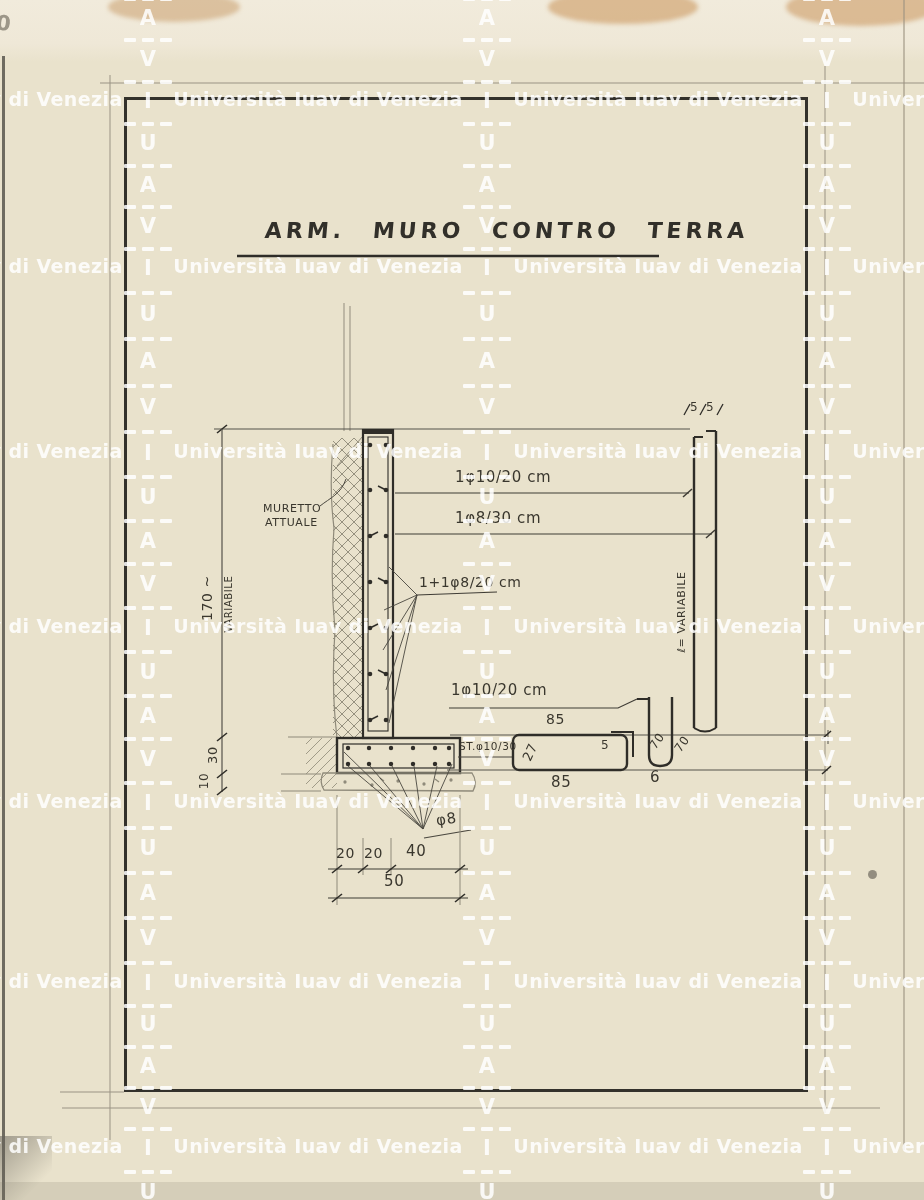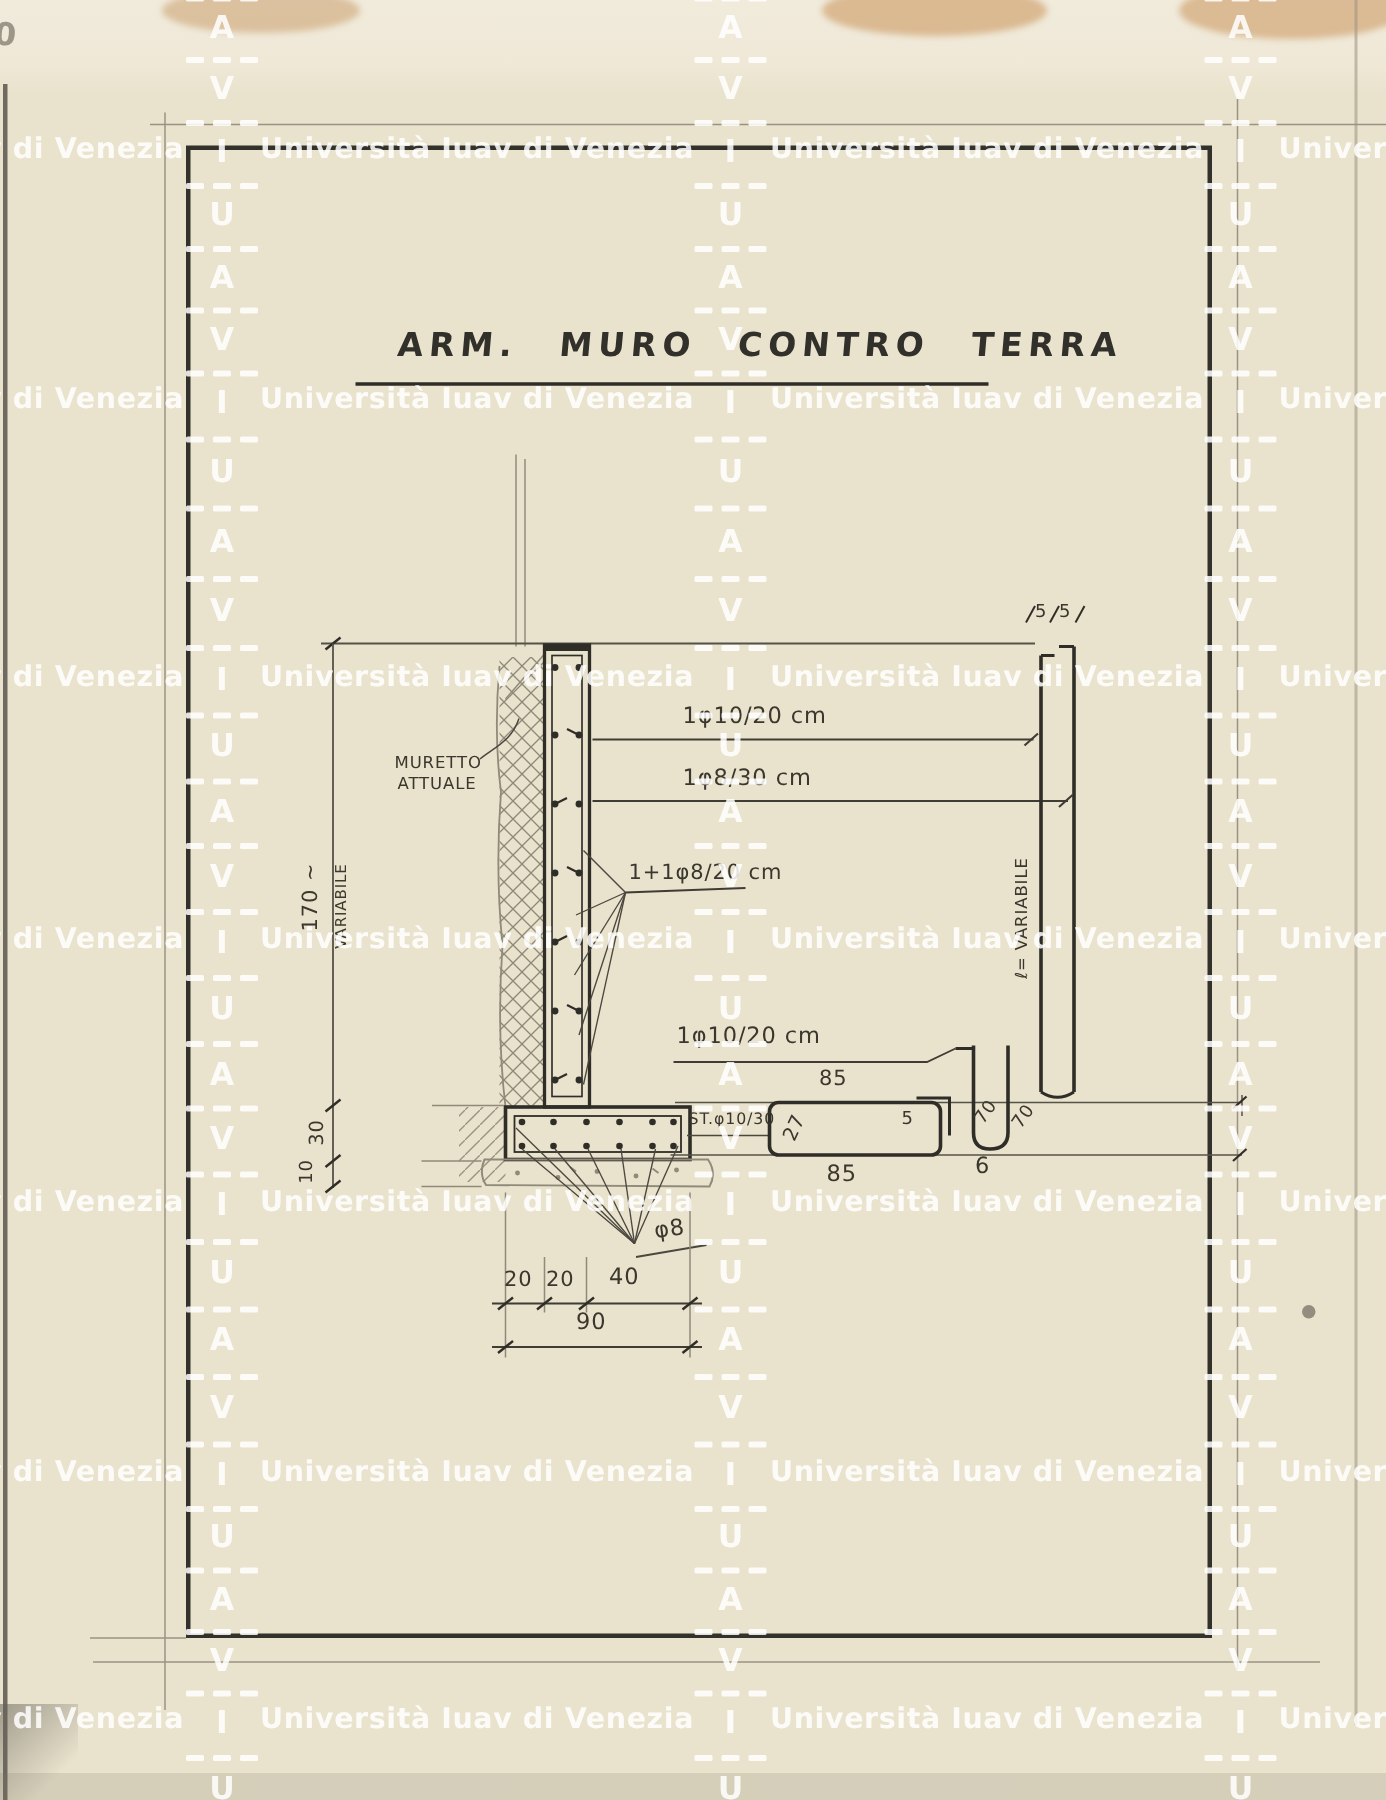--- a/index.html
+++ b/index.html
@@ -273,21 +273,21 @@
 
   <span class="hand" style="left:690px;top:400px;font-size:12px;">5</span>
   <span class="hand" style="left:706px;top:400px;font-size:12px;">5</span>
   <span class="hand rot" style="left:681px;top:612px;font-size:11px;">ℓ= VARIABILE</span>
 
   <span class="hand" style="left:436px;top:810px;font-size:15px;transform:rotate(-8deg);">φ8</span>
 
   <span class="hand" style="left:336px;top:845px;font-size:14px;">20</span>
   <span class="hand" style="left:364px;top:845px;font-size:14px;">20</span>
   <span class="hand" style="left:406px;top:842px;font-size:15px;">40</span>
-  <span class="hand" style="left:384px;top:872px;font-size:15px;">90</span>
+  <span class="hand" style="left:384px;top:872px;font-size:15px;">50</span>
 
   <div class="abs" id="watermark">
       <div class="wm-text" style="left: -182px; top: 88px;">Università Iuav di Venezia</div>
       <div class="wm-text" style="left: 158px; top: 88px;">Università Iuav di Venezia</div>
       <div class="wm-text" style="left: 498px; top: 88px;">Università Iuav di Venezia</div>
       <div class="wm-text" style="left: 837px; top: 88px;">Università Iuav di Venezia</div>
       <div class="wm-text" style="left: -182px; top: 255px;">Università Iuav di Venezia</div>
       <div class="wm-text" style="left: 158px; top: 255px;">Università Iuav di Venezia</div>
       <div class="wm-text" style="left: 498px; top: 255px;">Università Iuav di Venezia</div>
       <div class="wm-text" style="left: 837px; top: 255px;">Università Iuav di Venezia</div>

